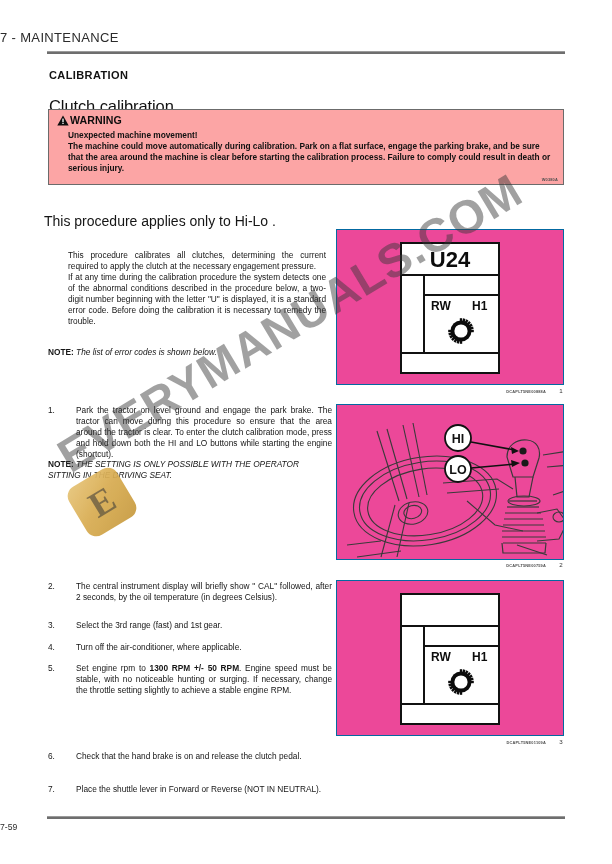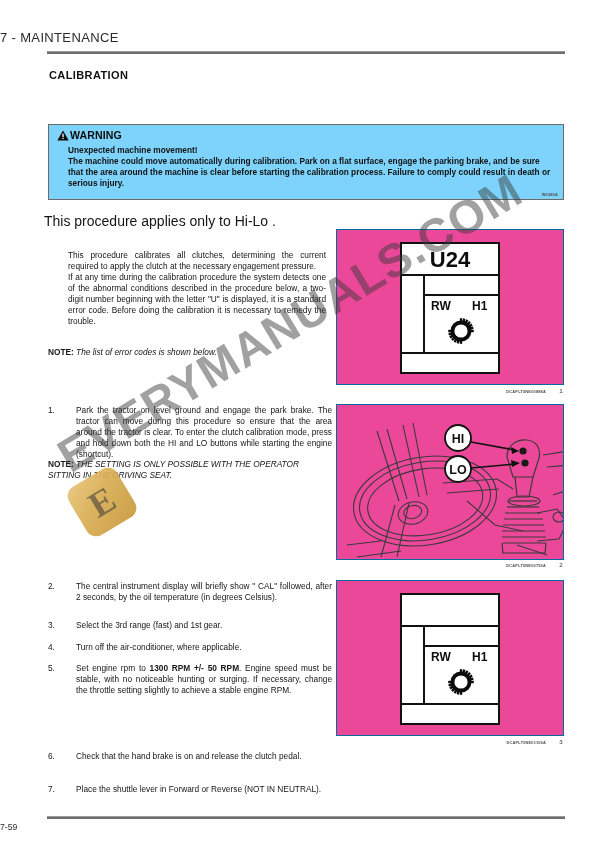--- a/index.html
+++ b/index.html
@@ -56,26 +56,26 @@
     left: 49px; top: 97px;
     font-size: 16.5px;
     font-weight: normal;
     letter-spacing: -0.1px;
     color: #111111;
   }
 
   
   .warn-box {
     position: absolute;
-    left: 48px; top: 124px;
+    left: 48px; top: 109px;
     width: 516px;
     height: 76px;
     border: 1px solid #6b6b6b;
     box-sizing: border-box;
-    background: #7dd3fc;
+    background: #fca5a5;
   }
   .warn-head {
     position: absolute;
     left: 8px; top: 4px;
     display: flex;
     align-items: center;
     gap: 1px;
   }
   .warn-tri {
     width: 12px; height: 11px;
@@ -284,20 +284,21 @@
 </style>
 </head>
 <body>
 
 <div class="page">
 
   <div class="hdr-text">7 - MAINTENANCE</div>
   <div class="hdr-rule"></div>
 
   <div class="section-title">CALIBRATION</div>
+  <div class="doc-title">Clutch calibration</div>
 
   <div class="warn-box">
     <div class="warn-head">
       <svg class="warn-tri" viewBox="0 0 12 11">
         <polygon points="6,0.4 11.7,10.6 0.3,10.6" fill="#0d0d0d"></polygon>
         <rect x="5.35" y="3.6" width="1.3" height="3.5" fill="#ffffff"></rect>
         <rect x="5.35" y="7.8" width="1.3" height="1.2" fill="#ffffff"></rect>
       </svg>
       <span class="warn-head-label">WARNING</span>
     </div>

